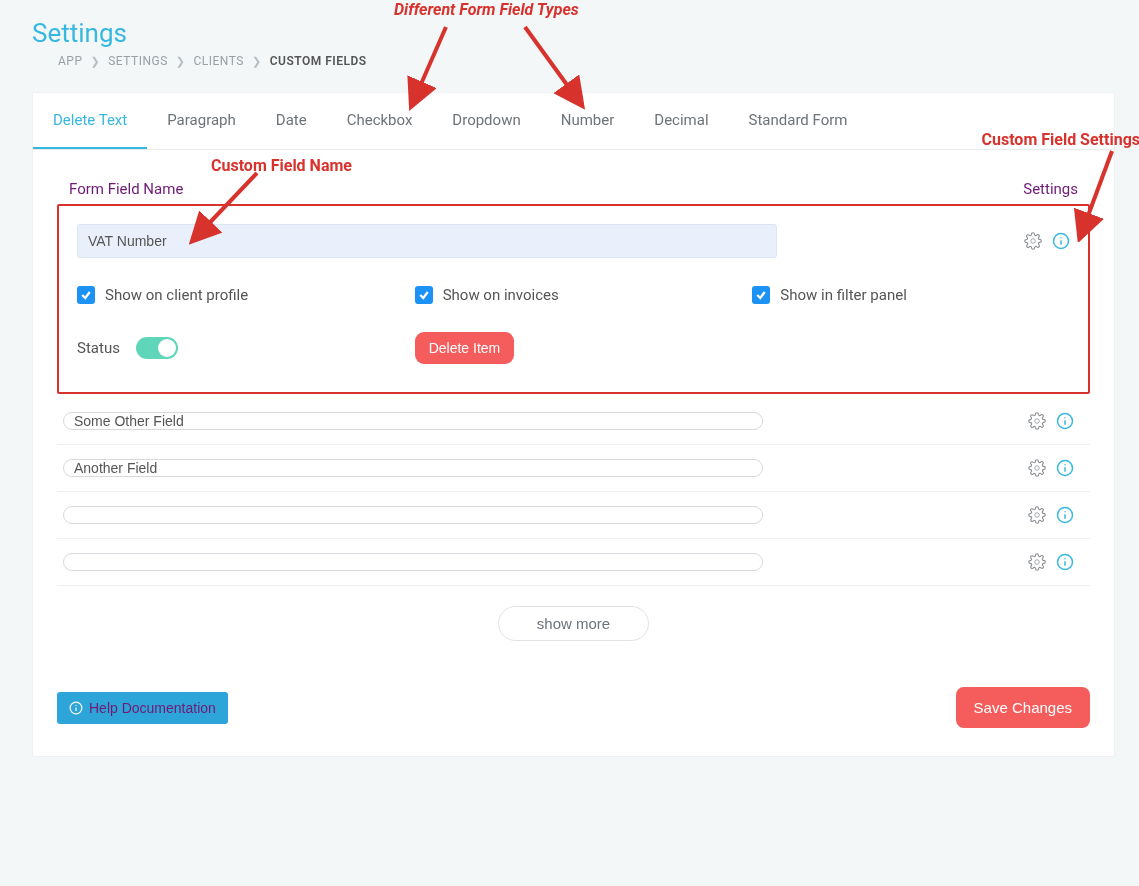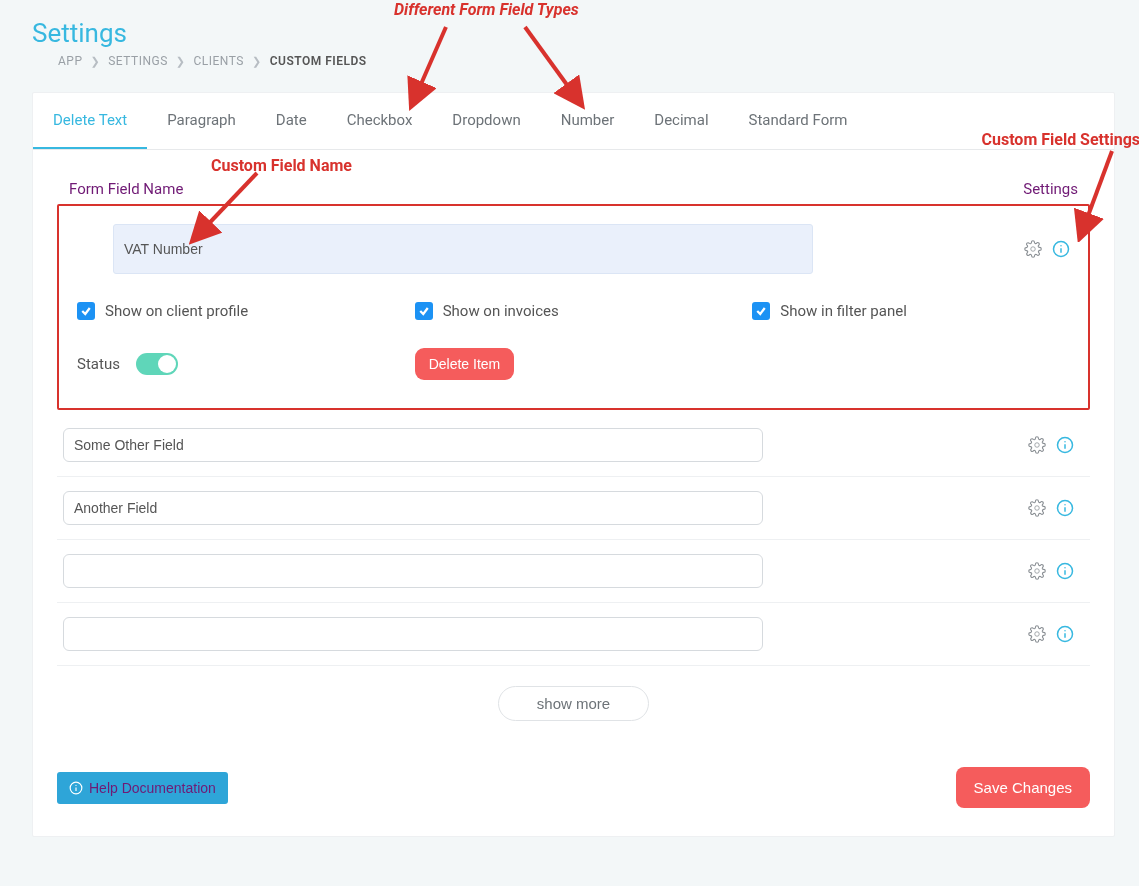--- a/index.html
+++ b/index.html
@@ -69,26 +69,26 @@
     padding: 14px 10px 14px 0;
   }
   .field-row:last-of-type { }
   .field-input {
     flex: 1;
     margin-left: 6px;
     max-width: 700px;
   }
   .field-input input {
     width: 100%;
-    height: 34px;
+    height: 18px;
     padding: 6px 10px;
     font-size: 14px;
     color: #555;
     border: 1px solid #d6dade;
-    border-radius: 6px;
+    border-radius: 11px;
     background: #fff;
   }
   .field-actions {
     margin-left: auto;
     display: flex;
     gap: 10px;
     align-items: center;
     padding-right: 6px;
   }
   .gear-icon, .info-icon { width: 18px; height: 18px; cursor: pointer; }
@@ -105,28 +105,27 @@
   .expanded-card .top-row {
     display: flex;
     align-items: center;
   }
   .expanded-card .top-row .name-input {
     flex: 1;
     max-width: 700px;
   }
   .expanded-card .top-row .name-input input {
     width: 100%;
-    height: 50px;
+    height: 34px;
     padding: 6px 10px;
     font-size: 14px;
     border: 1px solid #dbe5f5;
     background: #eaf0fb;
     border-radius: 3px;
     color: #555;
-    margin-left: 36px;
   }
   .expanded-card .top-row .actions {
     margin-left: auto;
     display: flex;
     gap: 10px;
     align-items: center;
   }
   .opts-grid {
     display: grid;
     grid-template-columns: 1fr 1fr 1fr;

